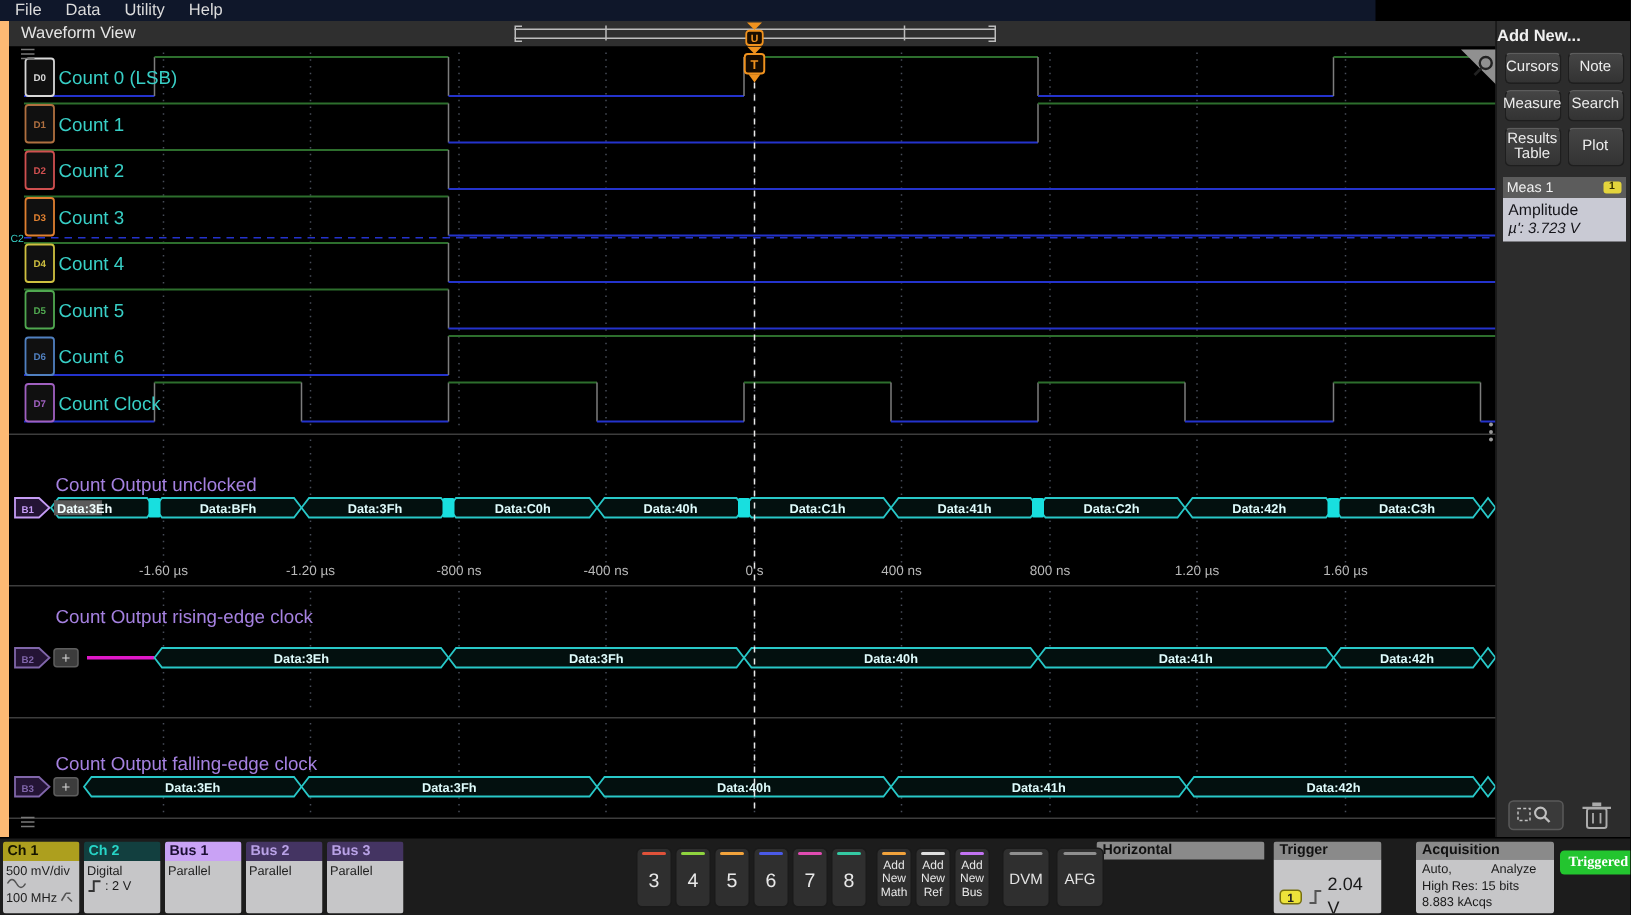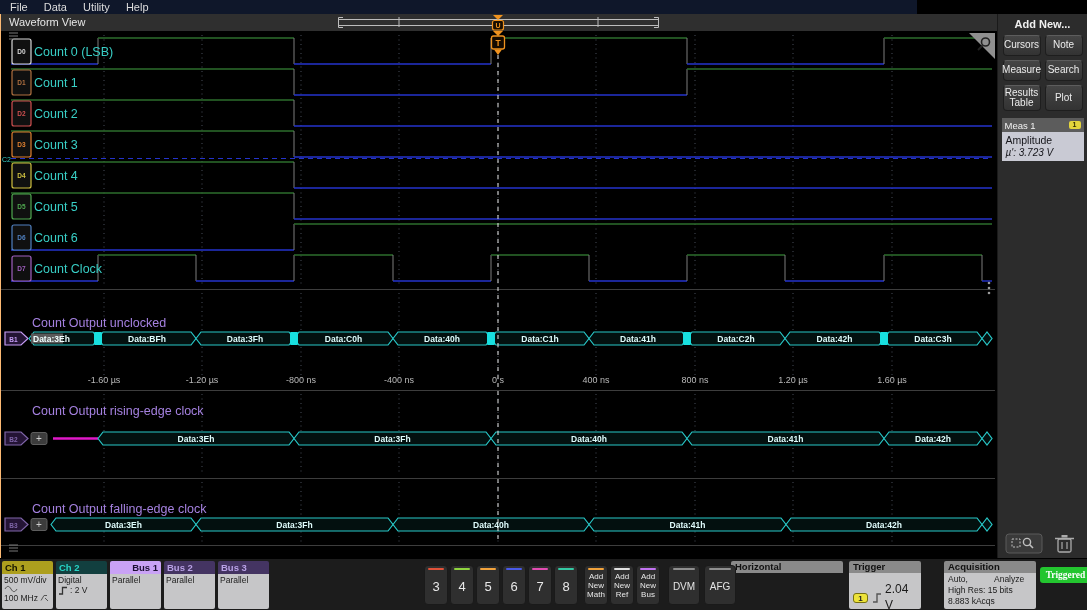--- a/index.html
+++ b/index.html
@@ -7,29 +7,29 @@
   body { font-family:"Liberation Sans","DejaVu Sans",sans-serif; }
   .app { position:relative; width:1087px; height:610px; background:#000; overflow:hidden; }
 
   
   .menubar { position:absolute; left:0; top:0; width:917px; height:14px; background:#0f172a; display:flex; align-items:center; }
   .menubar .mi { color:#dcdcdc; font-size:11px; margin-left:16px; cursor:default; }
   .menubar .mi:first-child { margin-left:10px; }
 
   
   .main { position:absolute; left:0; top:14px; width:1087px; height:544px; display:flex; }
-  .wfview { position:relative; width:997px; height:544px; background:#000; border-left:1px solid #fdba74; }
+  .wfview { position:relative; width:997px; height:544px; background:#000; border-left:6px solid #fdba74; }
   .tabbar { position:relative; width:100%; height:17px; background:#2f2f2f; }
   .tabbar .title { position:absolute; left:8px; top:2px; color:#e6e6e6; font-size:11px; }
   #ruler-svg { position:absolute; left:0; top:0; }
   #wf-svg { position:absolute; left:0; top:17px; background:#000; display:block; }
 
   
   .sidebar { position:relative; width:90px; height:544px; background:#2c2c2c; border-left:1px solid #1a1a1a; }
-  .sb-title { text-align:center; color:#f0f0f0; font-size:11px; font-weight:bold; padding-top:4px; }
+  .sb-title { color:#f0f0f0; font-size:11px; font-weight:bold; padding-top:4px; }
   .sb-grid { display:grid; grid-template-columns:38px 38px; gap:4px; justify-content:center; margin-top:5px; }
   .sb-btn { background:linear-gradient(#454545,#333); border:1px solid #1e1e1e; border-top-color:#5d5d5d; border-radius:4px; color:#ececec; font-size:10px; min-height:21px; display:flex; align-items:center; justify-content:center; text-align:center; line-height:1.05; padding:2px 1px; cursor:pointer; }
   .meas-card { width:82px; margin:7px auto 0 auto; }
   .meas-head { background:#5c5c5c; color:#f2f2f2; font-size:9.5px; height:14px; display:flex; align-items:center; padding:0 3px; }
   .meas-head .grow { flex:1; }
   .meas-badge { background:#e3d43c; color:#332f00; border-radius:2px; font-size:7px; font-weight:bold; padding:0 4px; line-height:8px; height:8px; }
   .meas-body { background:#c9cad4; color:#15151a; padding:2px 4px 3px 4px; }
   .meas-type { font-size:10.5px; }
   .meas-val { font-size:10px; margin-top:1px;font-style:italic; }
   .sb-utils { position:absolute; left:0; bottom:2px; }
@@ -448,21 +448,21 @@
             <span>Digital</span>
           </div>
           <div class="row">
             <svg width="10" height="9">
               <path d="M1,8 H4.5 V1.5 H9" fill="none" stroke="#333" stroke-width="1.3"></path>
             </svg>
             <span>: 2 V</span>
           </div>
         </div>
       </div>
-      <div class="badge" style="left: 110px; text-align: right;">
+      <div class="badge" style="left: 110px;">
         <div class="hd" style="background: rgb(201, 162, 245); color: rgb(28, 15, 51);">Bus 1</div>
         <div class="bd">
           <div class="row">
             <span>Parallel</span>
           </div>
         </div>
       </div>
       <div class="badge" style="left: 164px;">
         <div class="hd" style="background: rgb(68, 52, 98); color: rgb(185, 162, 230);">Bus 2</div>
         <div class="bd">

